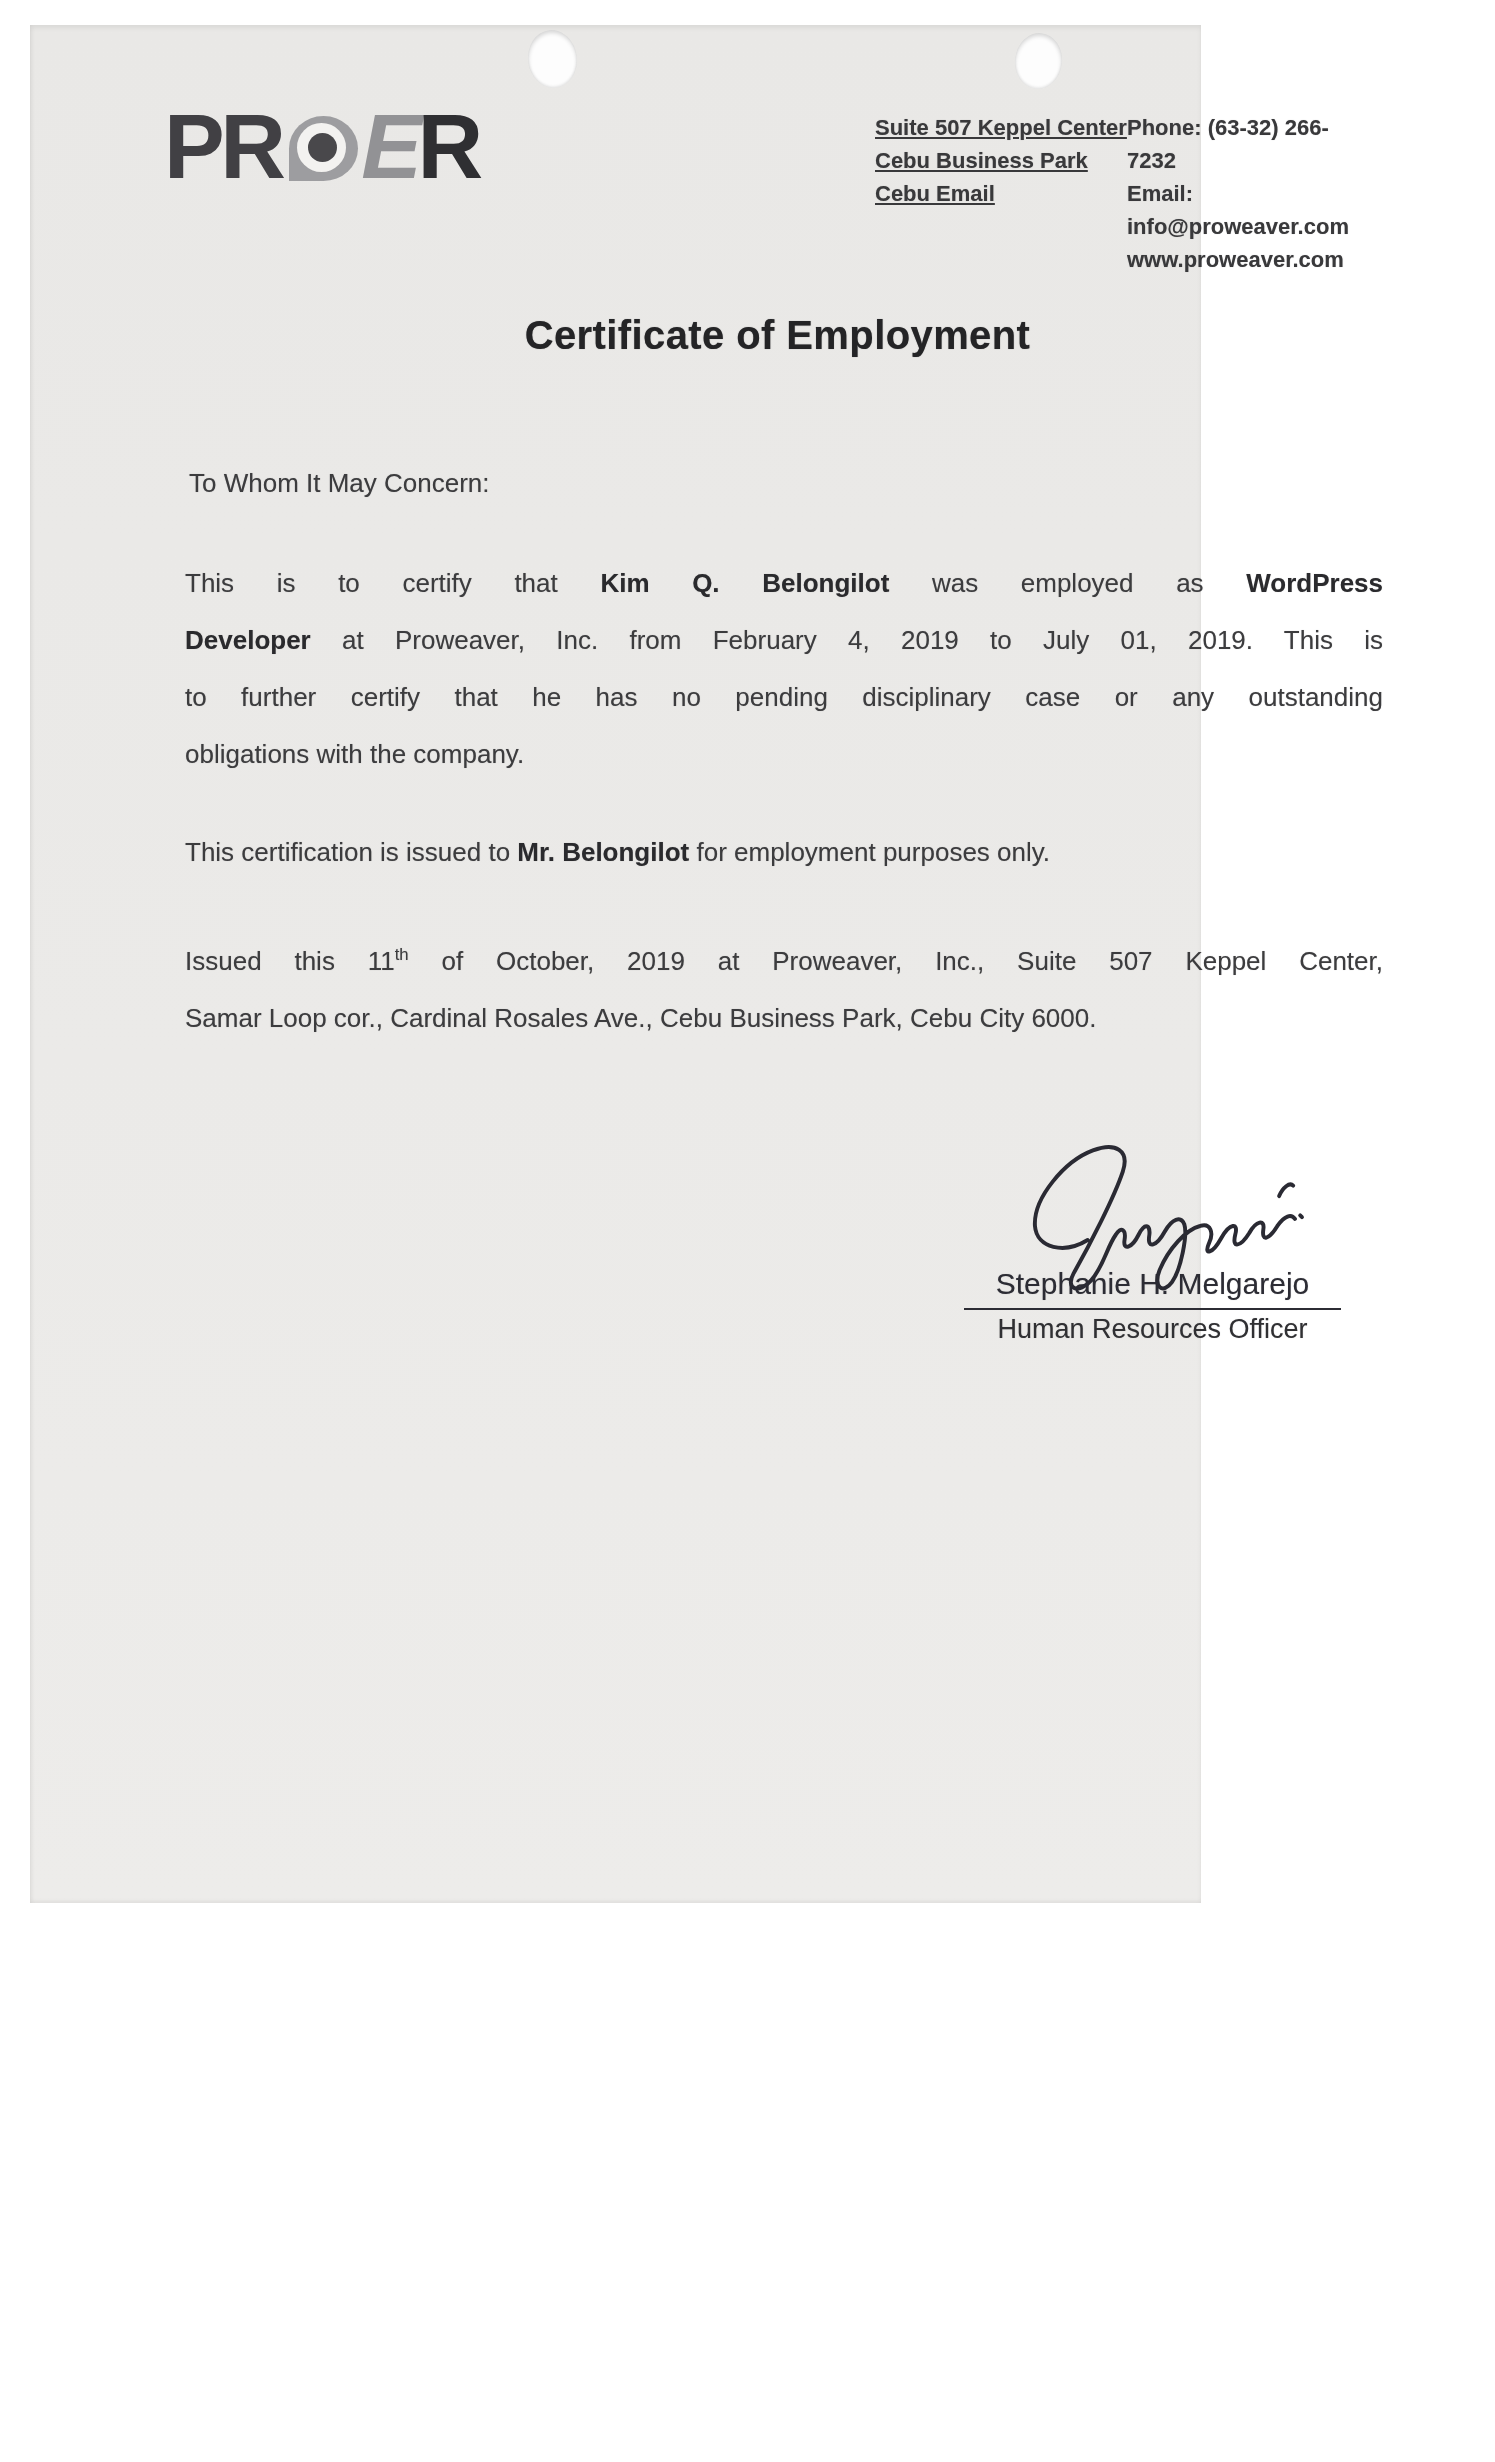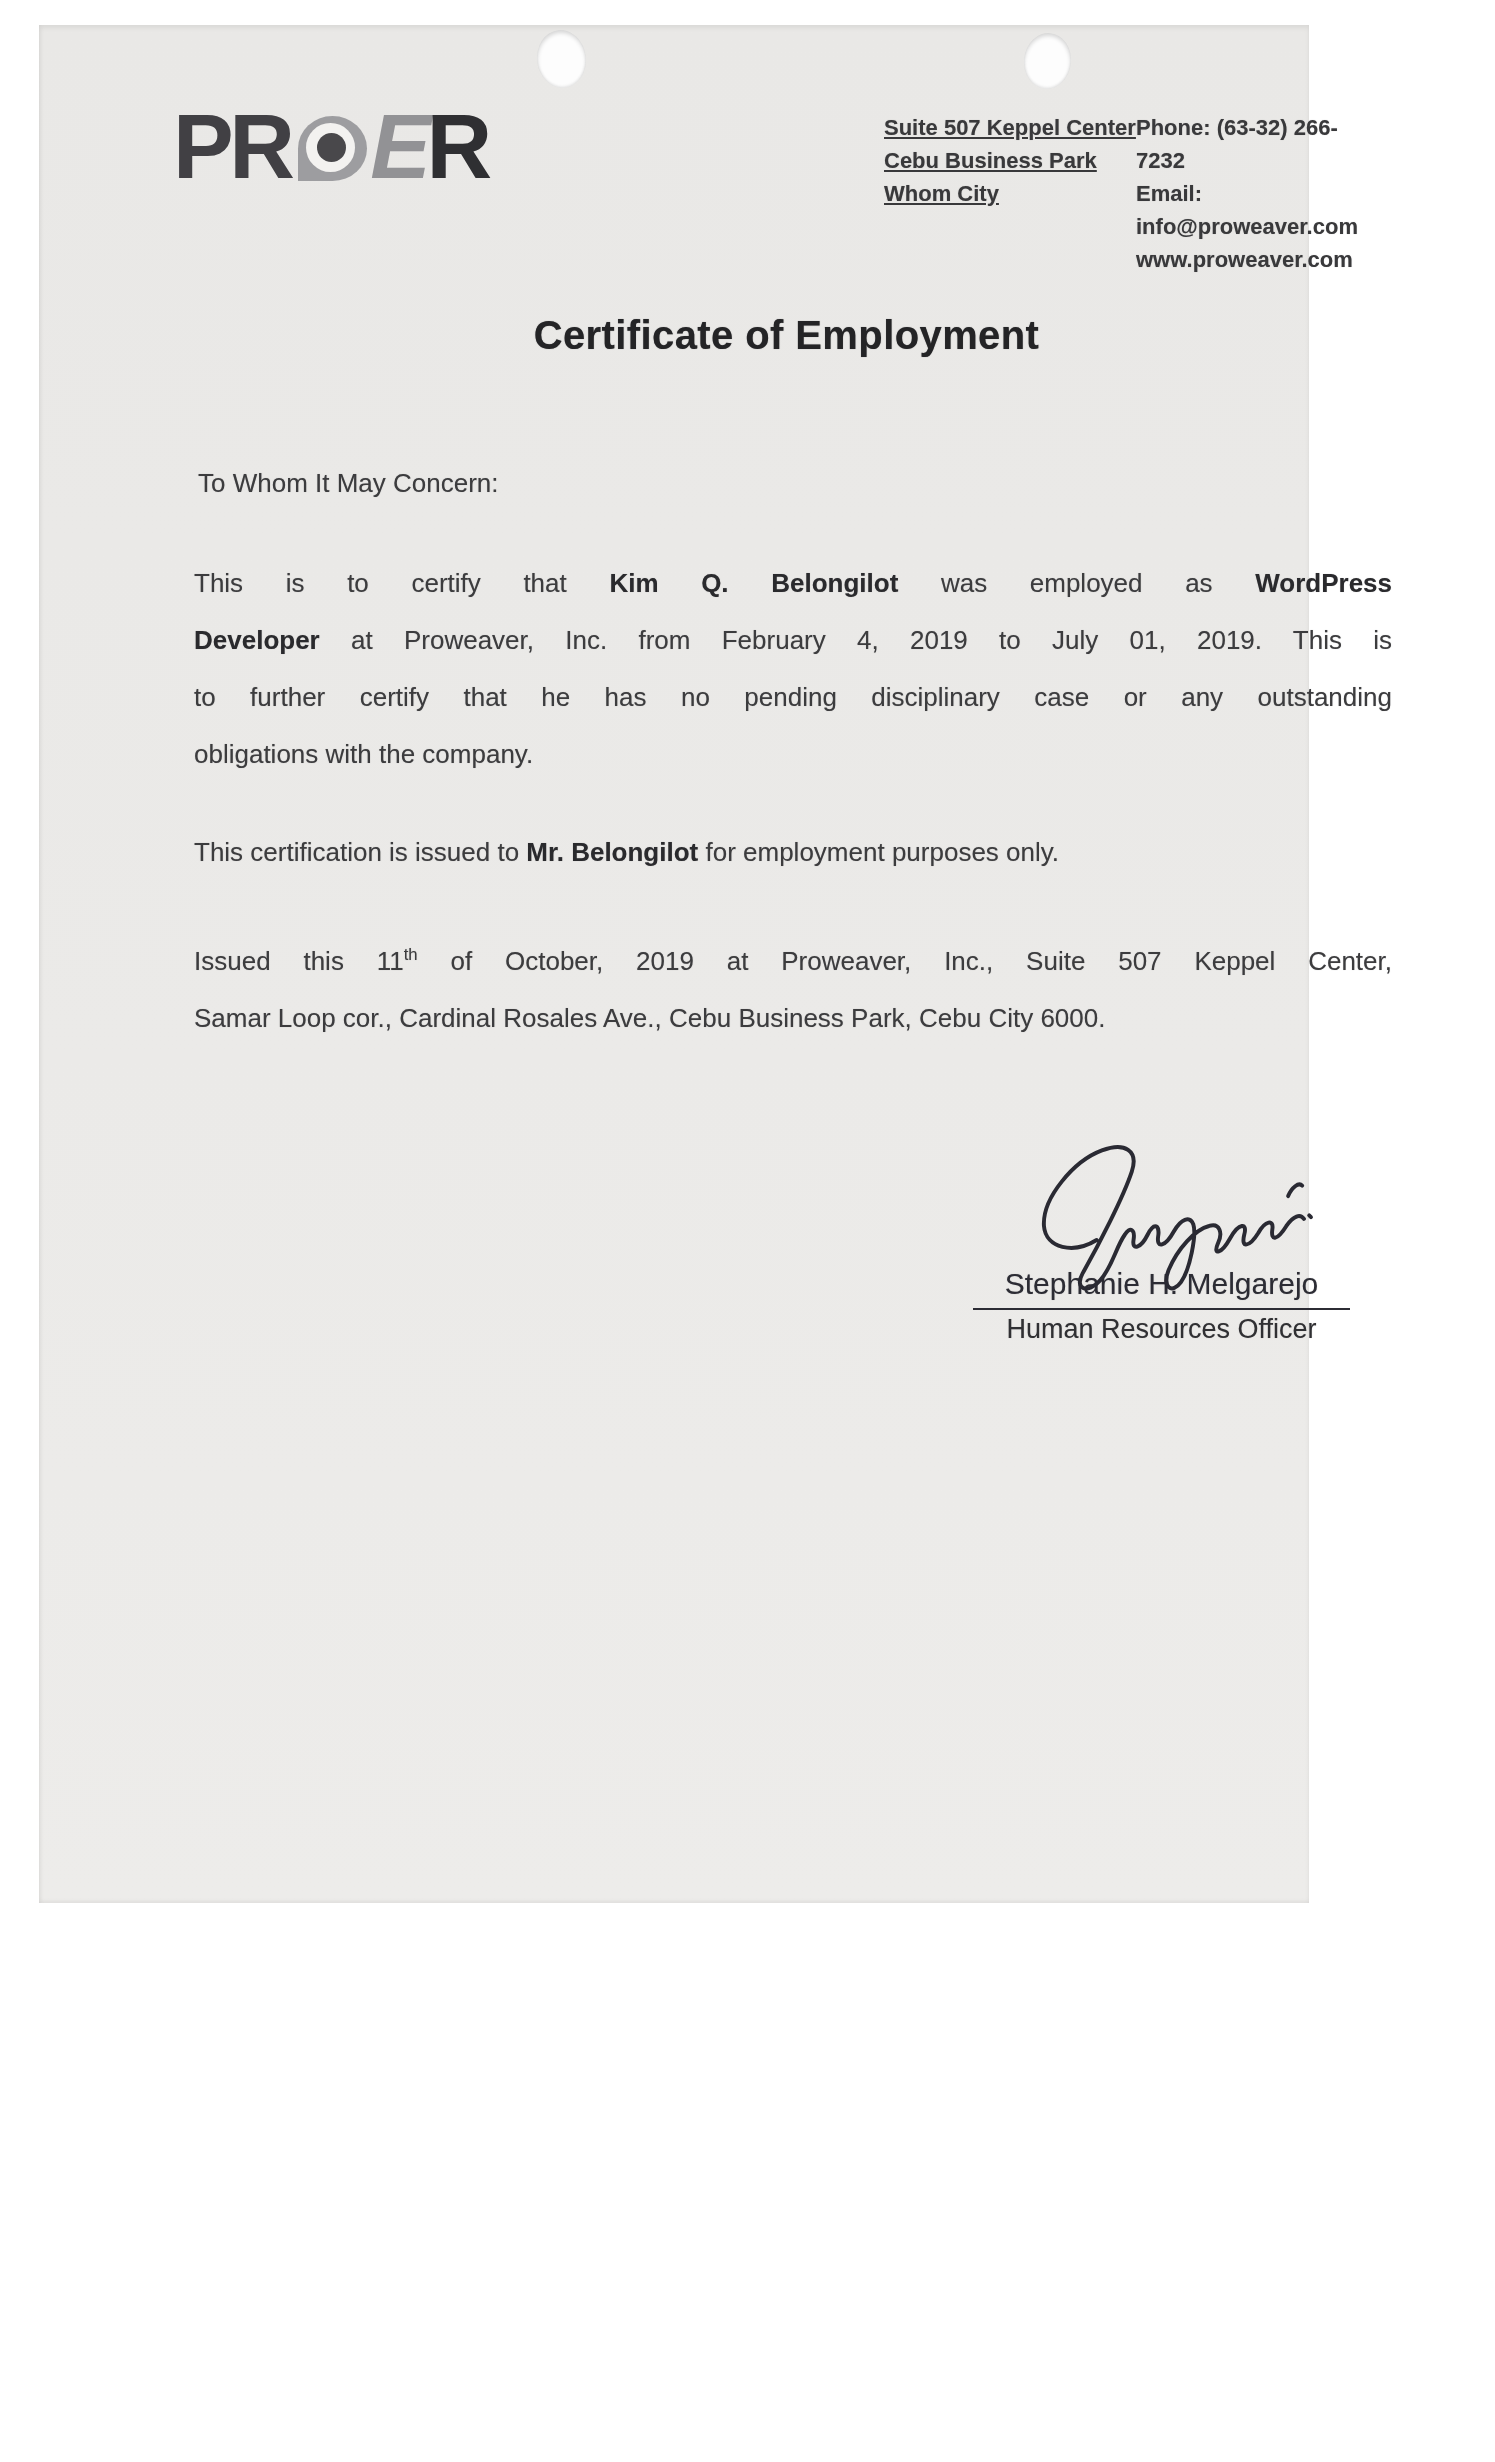--- a/index.html
+++ b/index.html
@@ -3,21 +3,21 @@
 <meta charset="utf-8">
 <style>
   * { box-sizing: border-box; }
   html,body { margin:0; padding:0; }
   body {
     width:1495px; height:2462px; position:relative; overflow:hidden;
     background:#ffffff;
     font-family:"Liberation Sans","DejaVu Sans",sans-serif;
   }
   .paper {
-    position:absolute; left:39px; top:24.6px; width:1270px; height:1878px;
+    position:absolute; left:30px; top:24.6px; width:1171px; height:1878px;
     background:linear-gradient(180deg,#e9e8e6 0%,#ebeae8 55%,#edecea 100%);
     box-shadow: inset 0 3.5px 5.3px rgba(0,0,0,0.05), inset 2.6px 0 4.4px rgba(0,0,0,0.03), inset 0 -2.6px 3.5px rgba(0,0,0,0.04);
   }
   .hole {
     position:absolute; background:#fdfdfd; border-radius:50%;
     box-shadow: inset 0 2.6px 4.4px rgba(0,0,0,0.16), inset 0 -1.8px 2.6px rgba(0,0,0,0.08);
   }
   .hole-1 { left:498px; top:5.3px;  width:49px; height:58px; transform:rotate(-7deg); }
   .hole-2 { left:985px; top:8px; width:47px; height:56px; transform:rotate(6deg); }
 
@@ -77,21 +77,21 @@
       <span class="ring"></span>
       <span class="dot"></span>
     </span>
     <span class="logo-text logo-e">E</span>
     <span class="logo-text logo-r">R</span>
   </div>
 
   <div class="hdr-col hdr-addr">
     <div>Suite 507 Keppel Center</div>
     <div>Cebu Business Park</div>
-    <div>Whom City</div>
+    <div>Cebu Email</div>
   </div>
   <div class="hdr-col hdr-contact">
     <div>Phone: (63-32) 266-7232</div>
     <div>Email: info@proweaver.com</div>
     <div>www.proweaver.com</div>
   </div>
 
   <div class="title">Certificate of Employment</div>
 
   <div class="bodytext salutation">To Whom It May Concern:</div>

